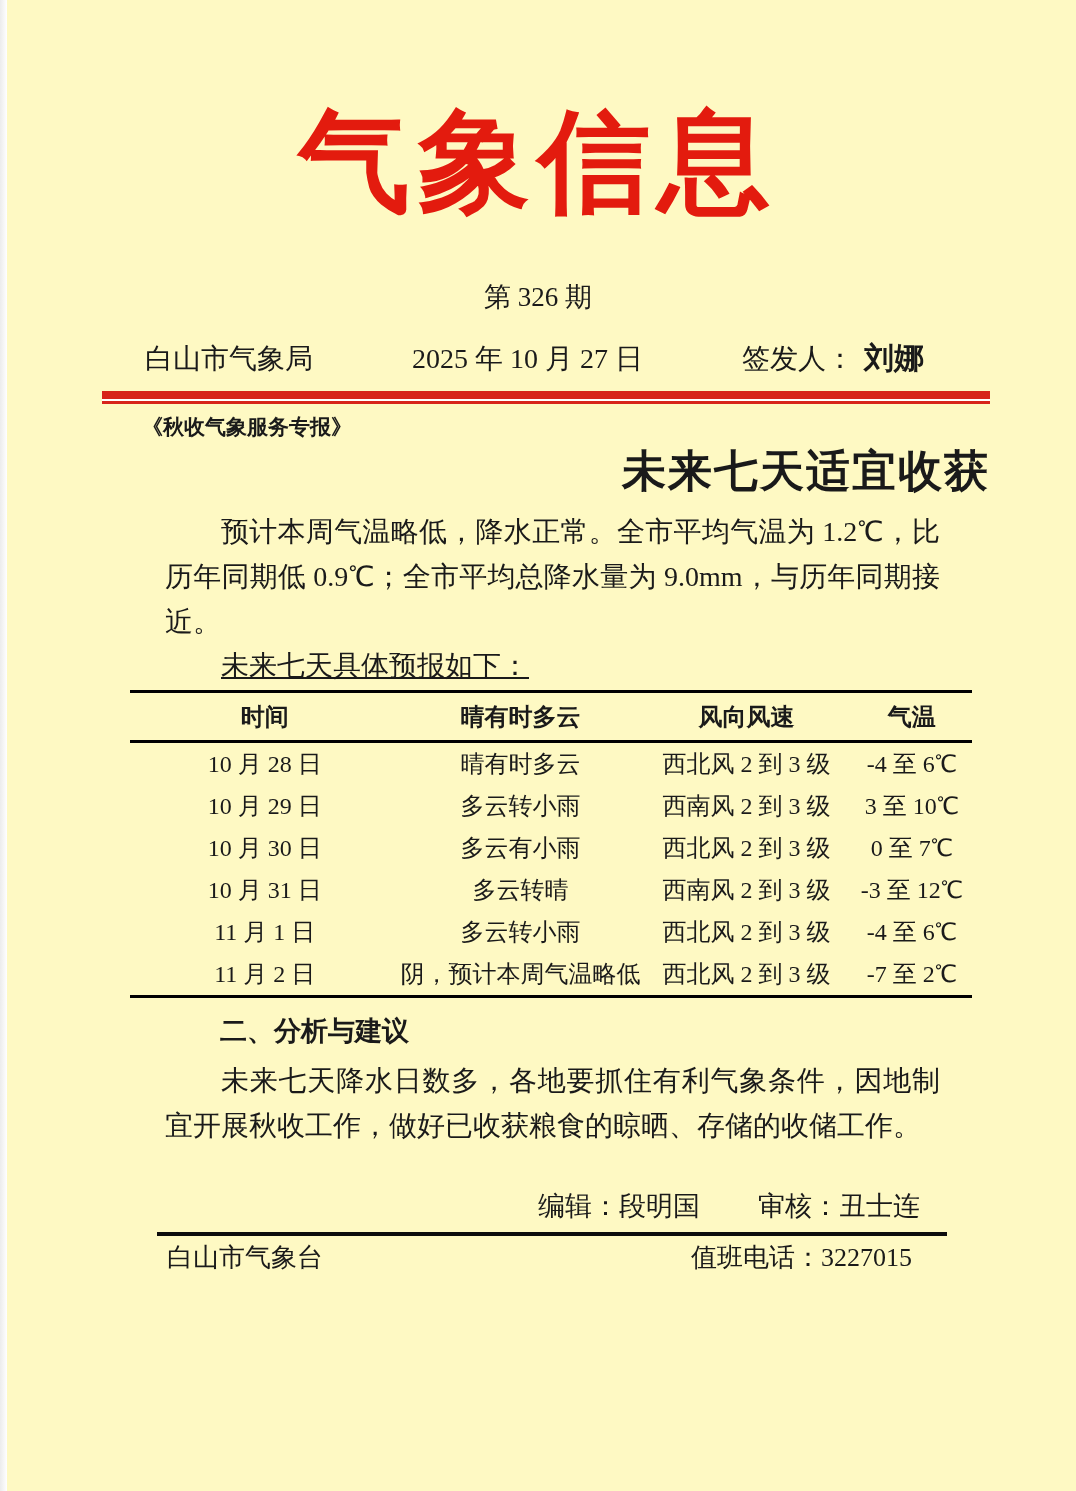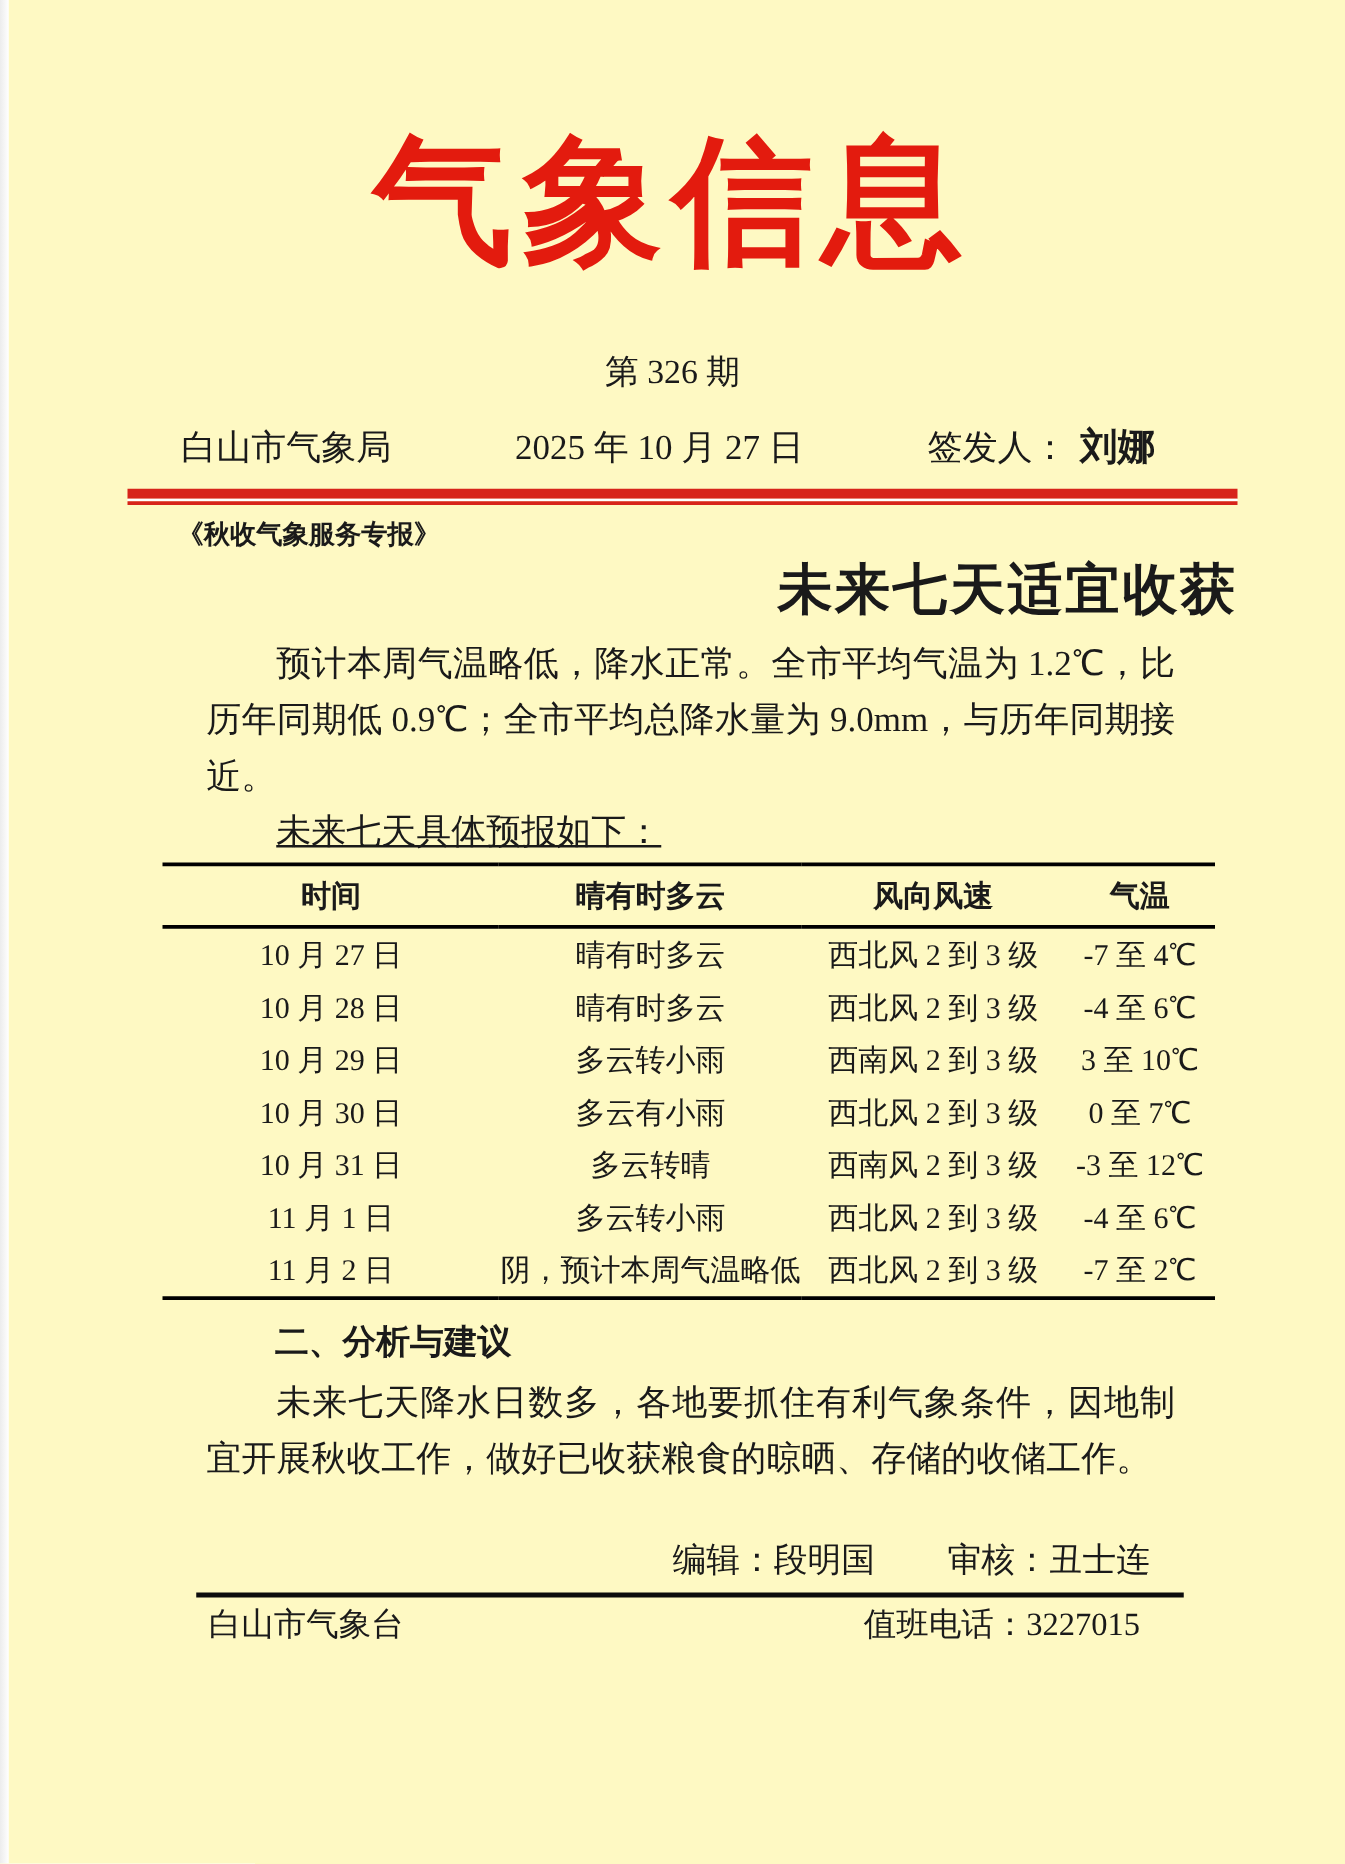--- a/index.html
+++ b/index.html
@@ -173,26 +173,20 @@
       <thead>
         <tr>
             <th>时间</th>
             <th>晴有时多云</th>
             <th>风向风速</th>
             <th>气温</th>
           </tr>
       </thead>
       <tbody>
           <tr>
-            <td>10 月 27 日</td>
-            <td>晴有时多云</td>
-            <td>西北风 2 到 3 级</td>
-            <td>-7 至 4℃</td>
-          </tr>
-          <tr>
             <td>10 月 28 日</td>
             <td>晴有时多云</td>
             <td>西北风 2 到 3 级</td>
             <td>-4 至 6℃</td>
           </tr>
           <tr>
             <td>10 月 29 日</td>
             <td>多云转小雨</td>
             <td>西南风 2 到 3 级</td>
             <td>3 至 10℃</td>

